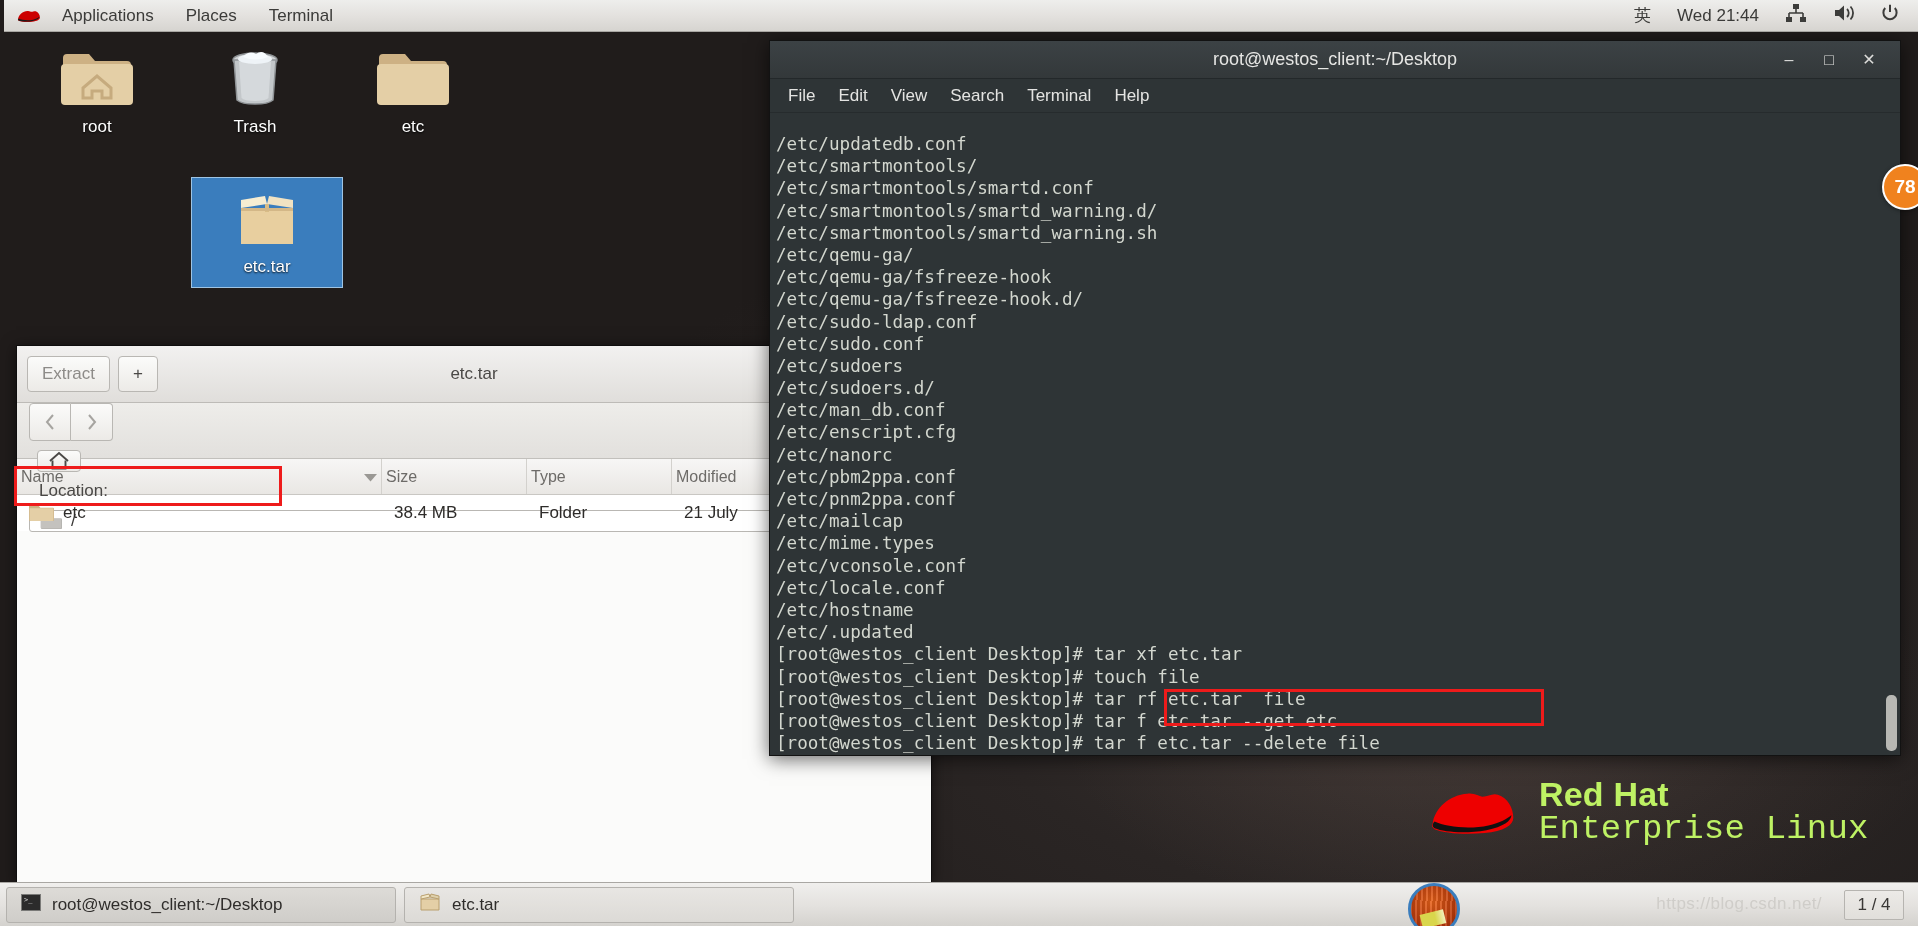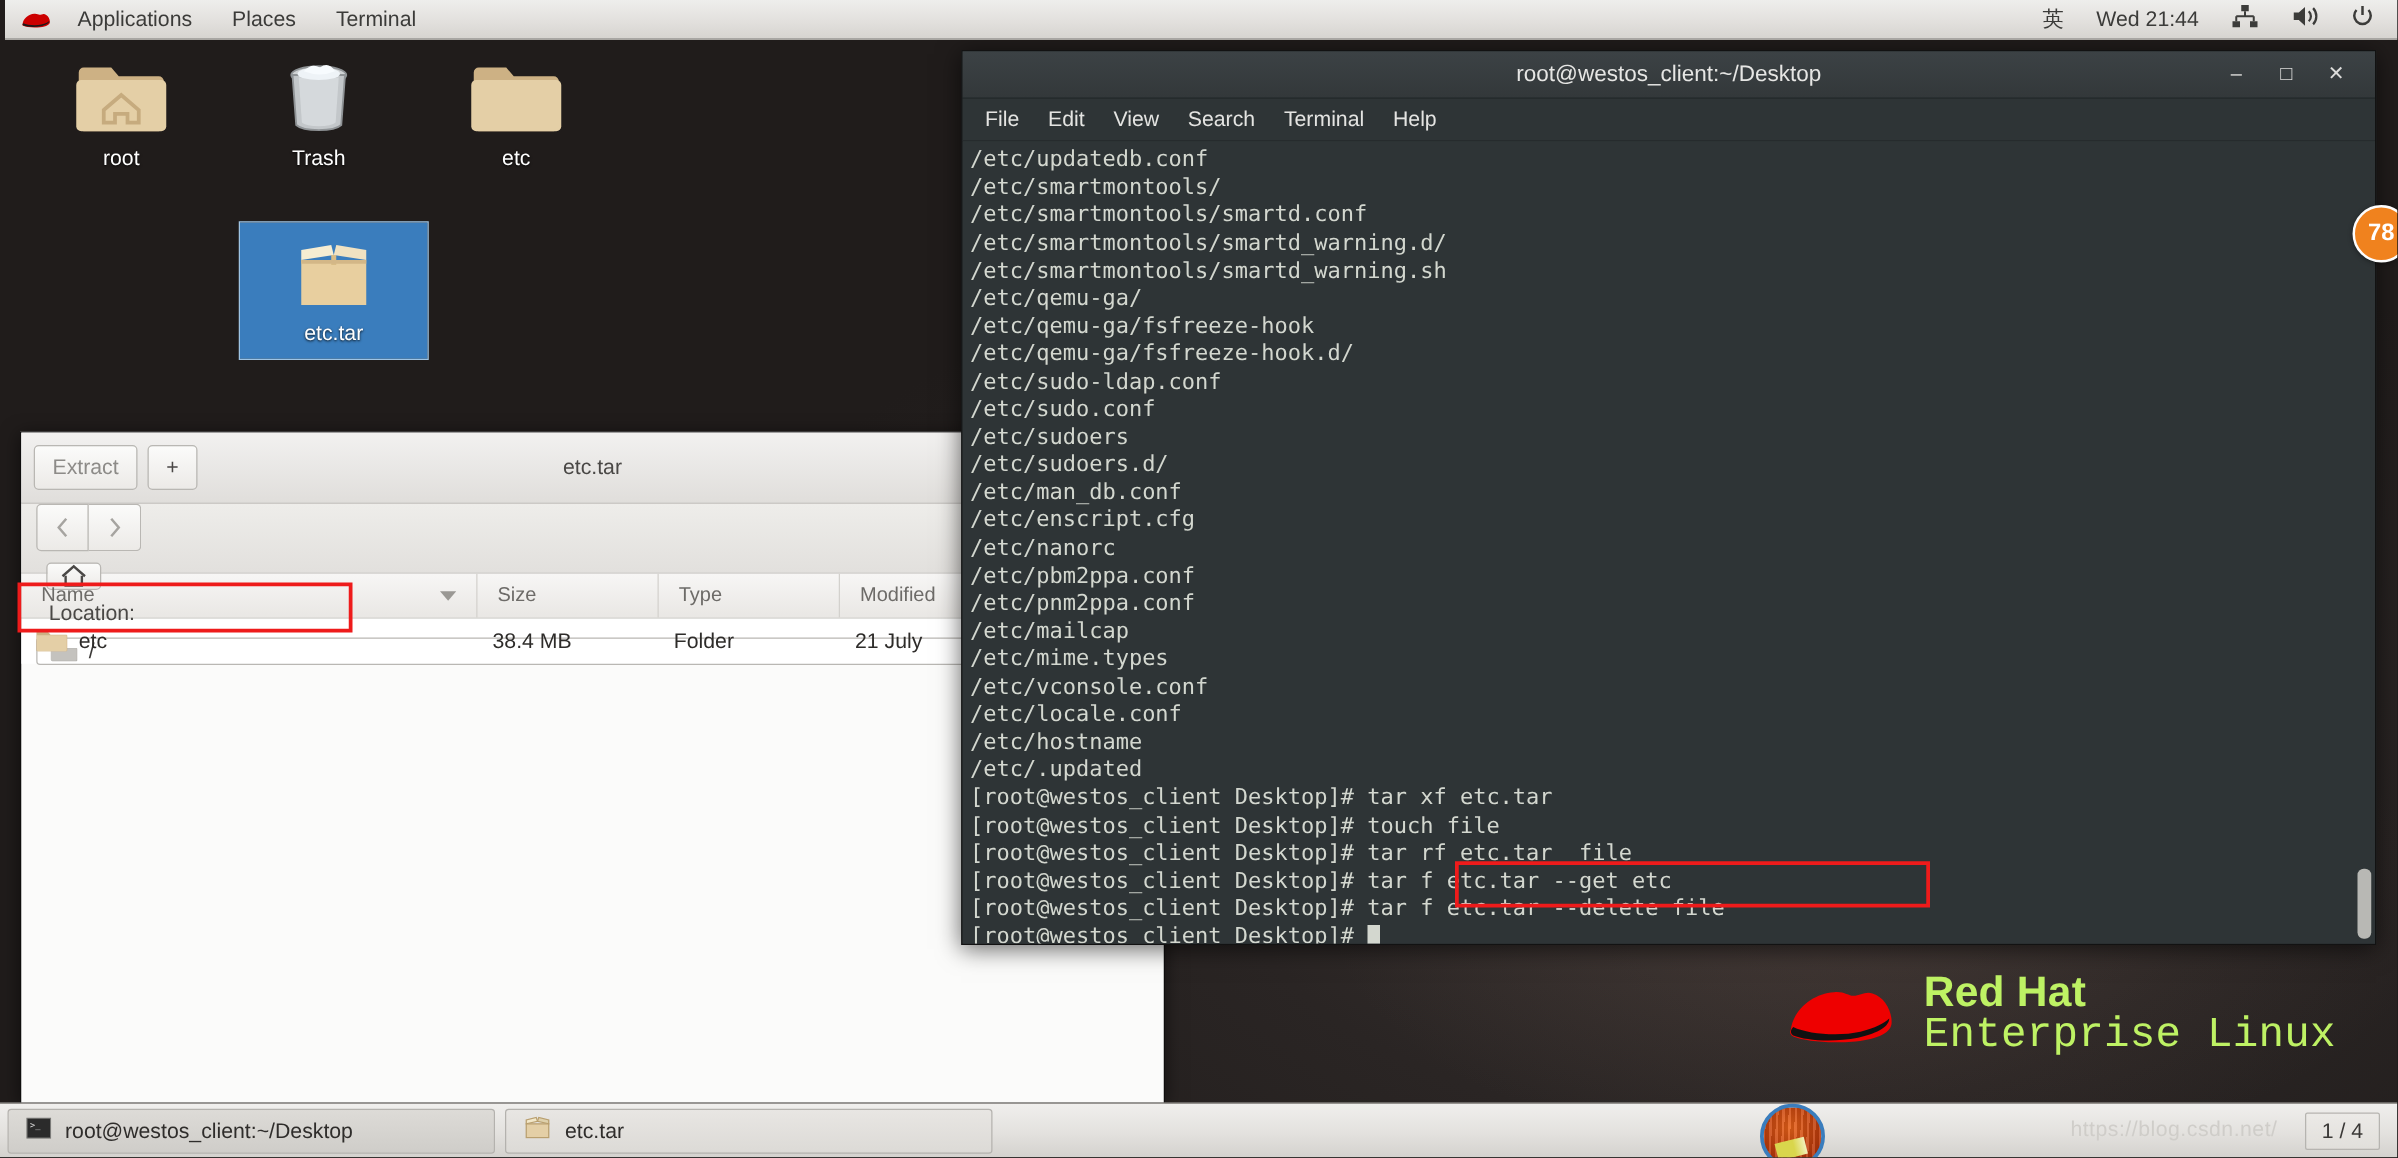--- a/index.html
+++ b/index.html
@@ -102,21 +102,21 @@
   .loc-input{
     flex:1; height:40px; background:#fff; border:1px solid #b9b7b3; border-radius:3px;
     display:flex; align-items:center; padding:0 10px; gap:9px;
     font-size:17px; color:#3a3836;
   }
   .ar-colhdr{
     height:36px; display:flex; background:linear-gradient(to bottom,#f7f6f5,#e9e7e4);
     border-bottom:1px solid #c9c7c3; font-size:16px; color:#6d6b68;
   }
   .ar-colhdr > div{
-    display:flex;align-items:center; padding:0 16px;
+    display:flex;align-items:center; padding:0 4px;
     border-right:1px solid #d3d1cd; cursor:default;gap:16px;
   }
   .col-name{ width:365px; justify-content:space-between;}
   .col-size{ width:145px;}
   .col-type{ width:145px;}
   .col-mod{ flex:1; }
   .ar-rows{ background:#fff; }
   .ar-row{ height:36px; display:flex; align-items:center; font-size:17px; color:#2e2c2a; }
   .ar-row > div{ padding:0 12px; display:flex;align-items:center; gap:9px;}
   .red-box{
@@ -144,20 +144,21 @@
   .tm-ctrl{ color:#dcdcda; font-size:16px; line-height:1; cursor:default; width:14px; text-align:center;}
   .tm-menu{
     height:34px; background:#2e3436; display:flex; align-items:center;
     padding-left:18px; gap:23px; flex:none;
     border-bottom:1px solid #262b2d;
   }
   .tm-menu span{ color:#e4e4e2; font-size:17px; cursor:default;}
   .tm-body{
     flex:1; position:relative; background:#2e3436; overflow:hidden;
     padding:4px 0 0 4px;
+    margin-top:16px;
   }
   .tm-lines{
     font-family:"DejaVu Sans Mono","Liberation Mono",monospace;
     font-size:17.6px; line-height:22.2px; color:#d3d7cf;
     white-space:pre; padding-left:2px;
   }
   .tm-line{ height:22.2px; }
   .tm-scroll{
     position:absolute; right:3px; bottom:4px; width:11px; height:56px;
     background:#b8b8b4; border-radius:5px;

